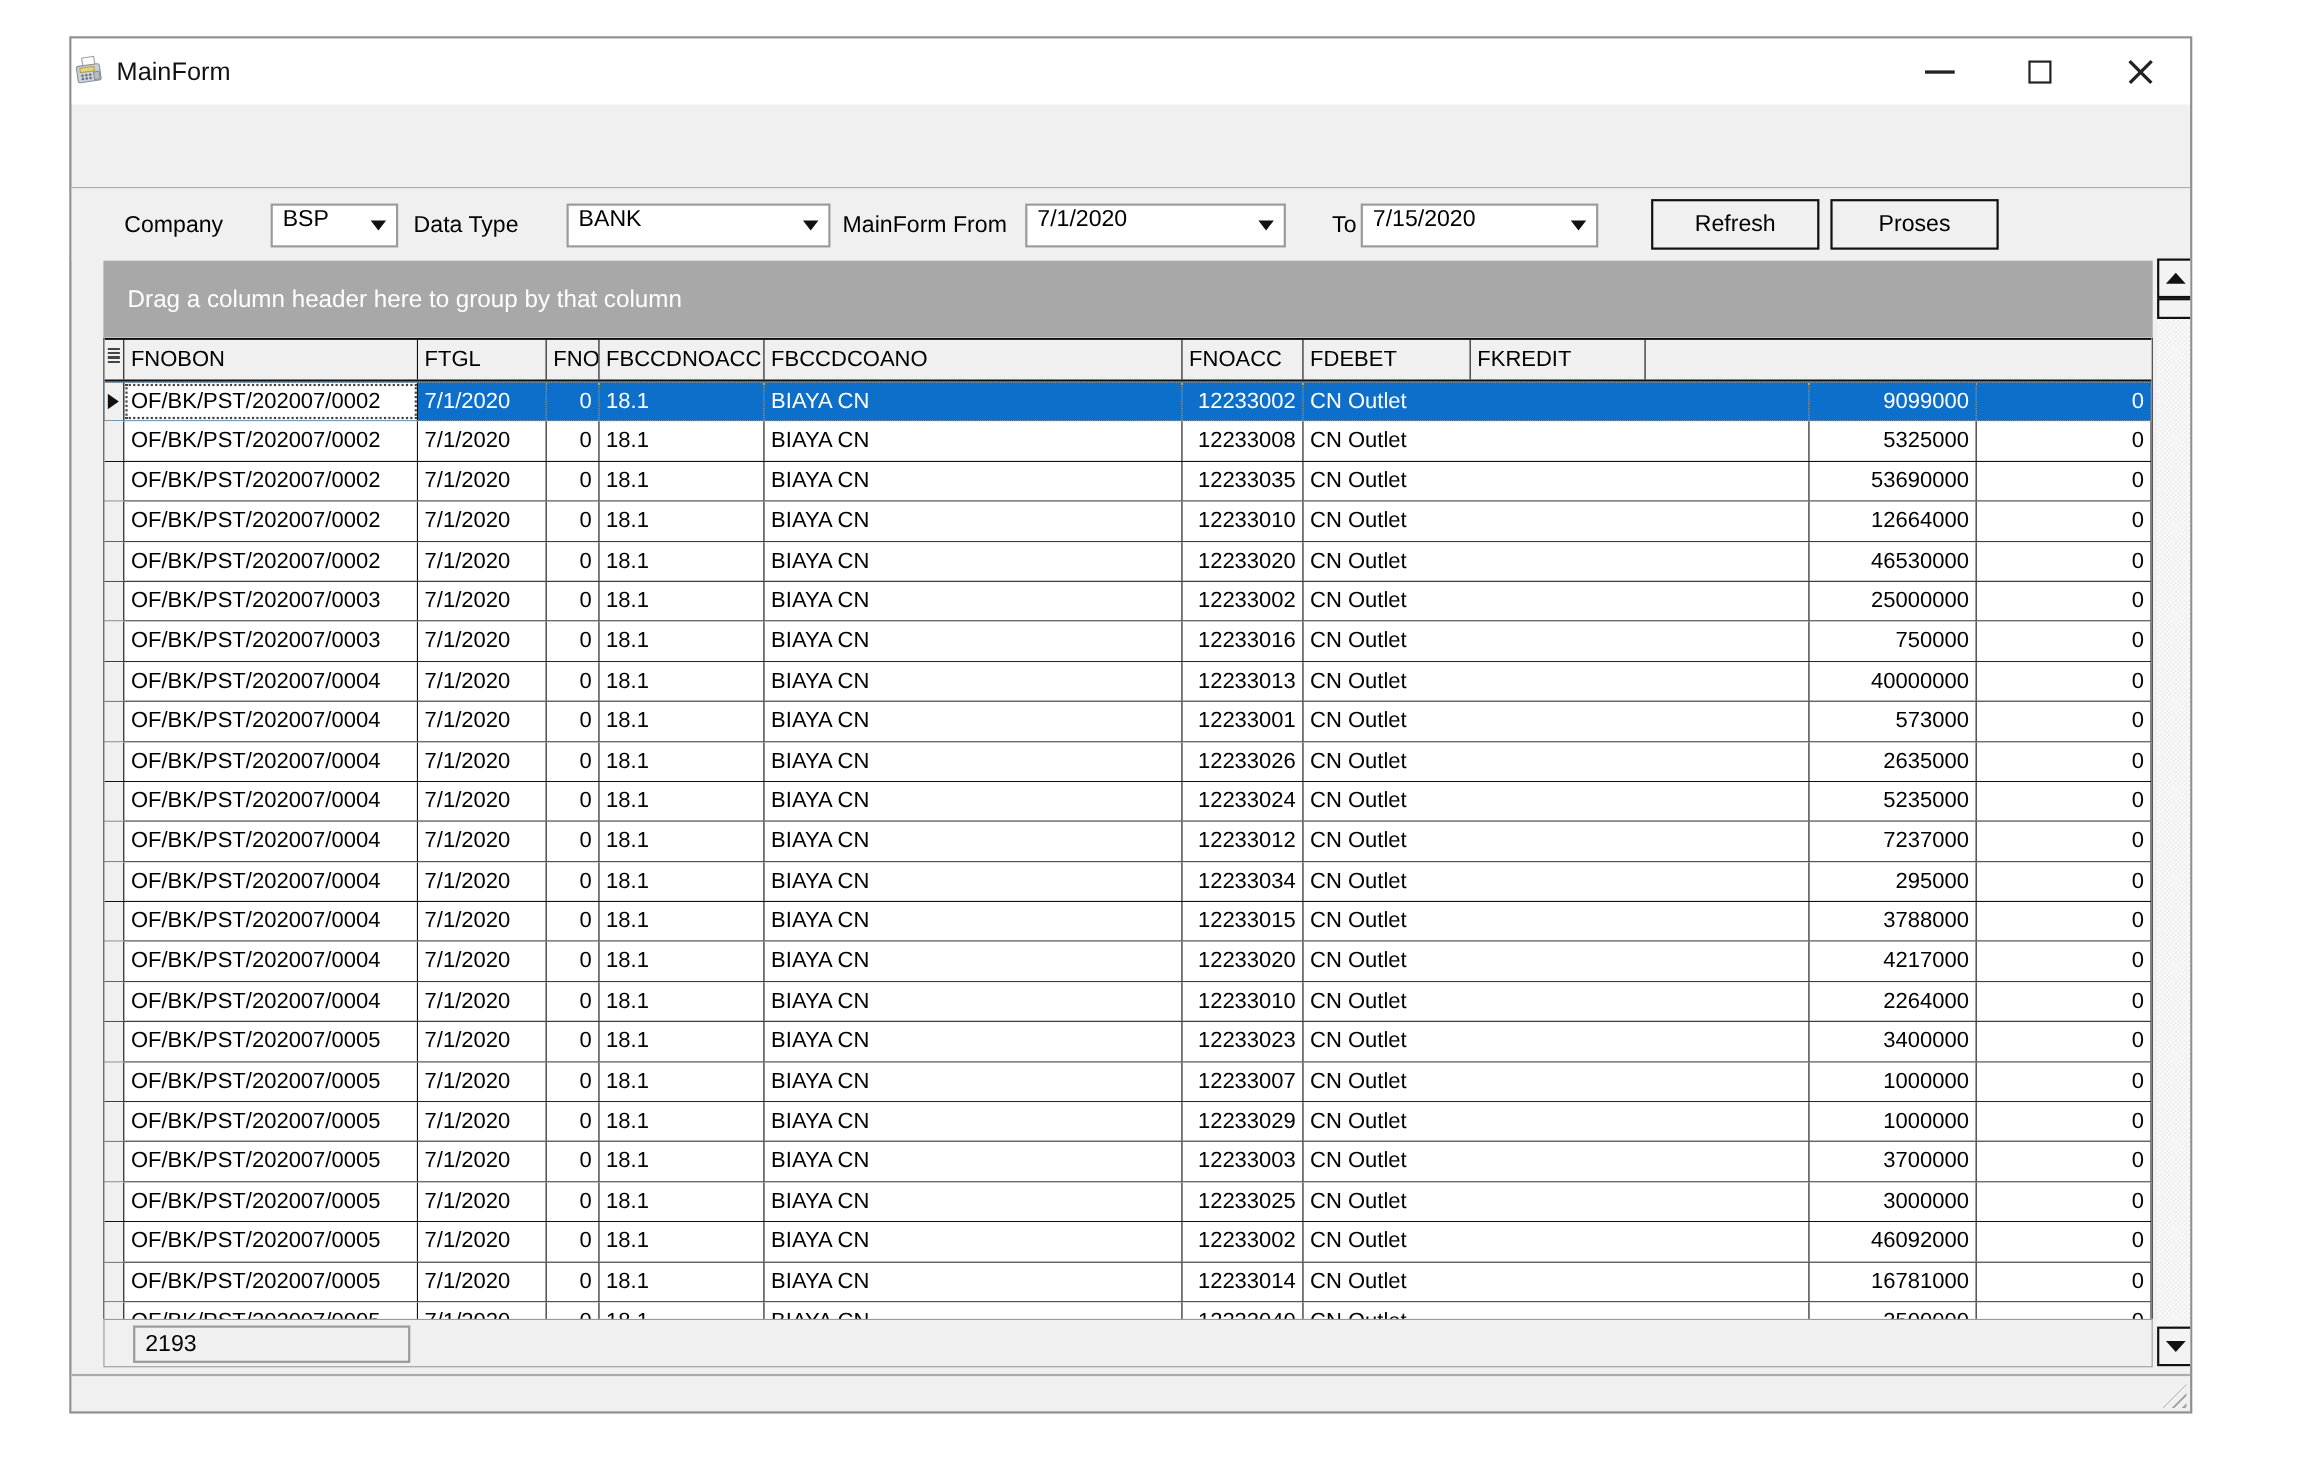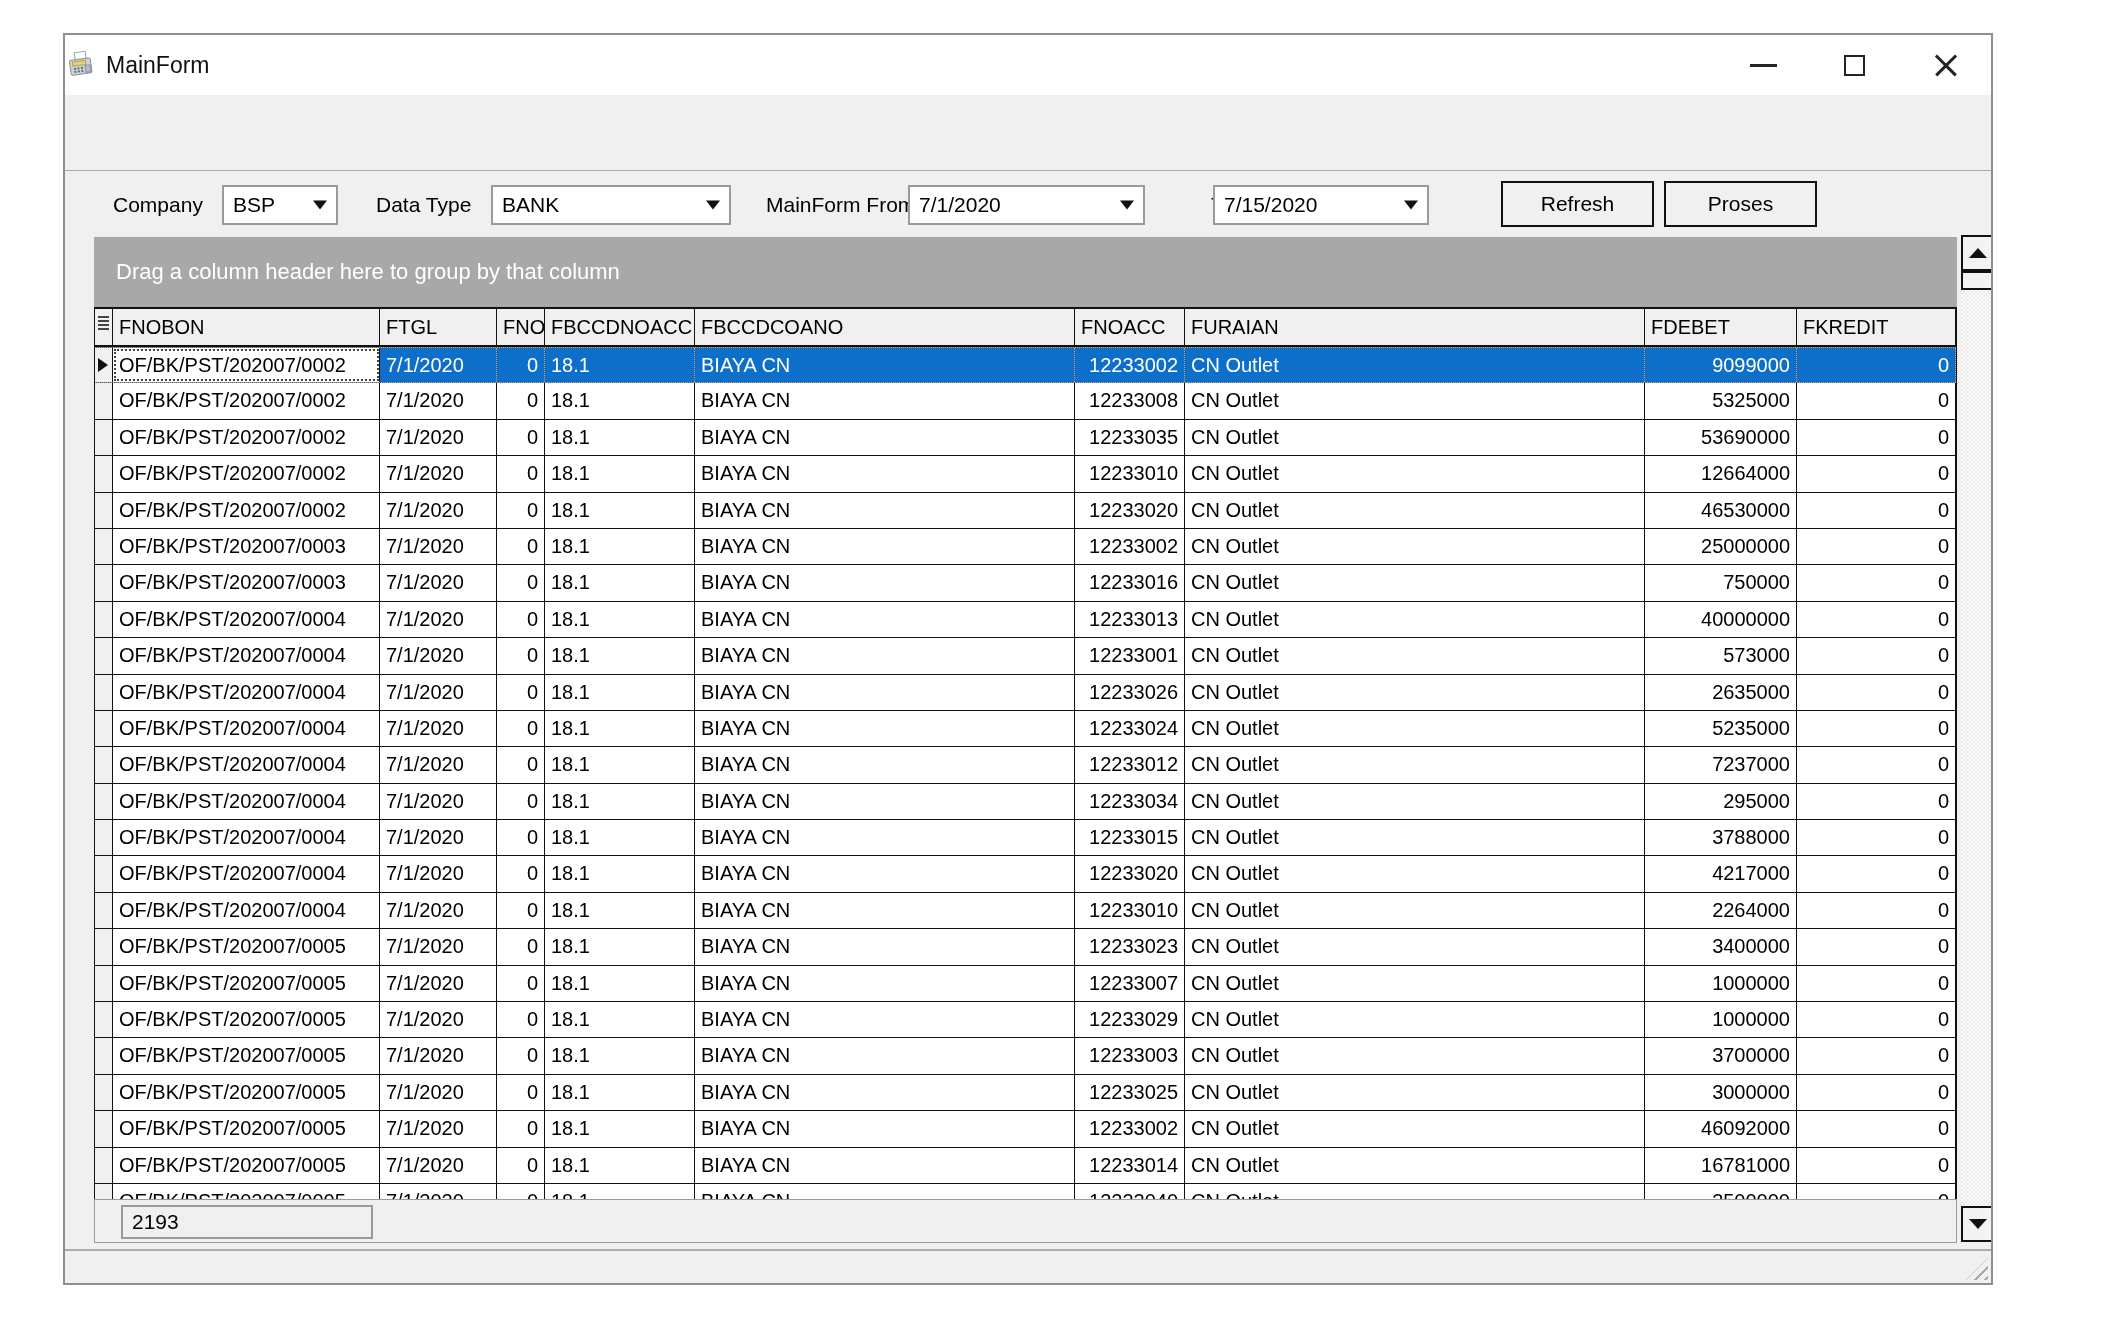--- a/index.html
+++ b/index.html
@@ -28,21 +28,21 @@
   .form-header{
     position:absolute;left:0;top:60px;right:0;height:75px;background:#f0f0f0;
     border-top:1px solid #ababab;display:flex;align-items:center;justify-content:center;
     font-size:23px;padding-right:125px;box-sizing:border-box;
   }
   
   .filter-bar{position:absolute;left:0;top:135px;right:0;height:67px;background:#f0f0f0;border-top:1px solid #ababab;}
   .flabel{position:absolute;top:22px;font-size:21px;white-space:nowrap;}
   .combo{
     position:absolute;top:14px;height:40px;background:#fff;border:2px solid #9a9a9a;
-    box-sizing:border-box;font-size:21px;display:flex;align-items:center;padding-left:9px;
+    box-sizing:border-box;font-size:21px;display:flex;align-items:flex-start;padding-left:9px;margin-left:24px;
   }
   .combo .arr{position:absolute;right:9px;top:50%;transform:translateY(-50%);width:0;height:0;
     border-left:7px solid transparent;border-right:7px solid transparent;border-top:9px solid #111;}
   .pbtn{
     position:absolute;top:10px;height:46px;background:#f0f0f0;border:2px solid #111;
     box-sizing:border-box;font-size:21px;display:flex;align-items:center;justify-content:center;
   }
   
   .group-bar{
     position:absolute;left:29px;top:202px;width:1863px;height:70px;background:#a8a8a8;
@@ -181,21 +181,20 @@
       <div class="ihead">
         <span class="lines"></span>
       </div>
 
     <div class="hcell" style="width: 267px;">FNOBON</div>
         <div class="hcell" style="width: 117px;">FTGL</div>
         <div class="hcell" style="width: 48px;">FNO</div>
         <div class="hcell" style="width: 150px;">FBCCDNOACC</div>
         <div class="hcell" style="width: 380px;">FBCCDCOANO</div>
         <div class="hcell" style="width: 110px;">FNOACC</div>
-        <div class="hcell" style="width: 460px;">FURAIAN</div>
         <div class="hcell" style="width: 152px;">FDEBET</div>
         <div class="hcell" style="width: 159px;">FKREDIT</div>
       </div>
     <div>
 
     <div class="grow sel">
           <div class="icell">
             <span class="cur-arrow"></span>
           </div>
           <div class="gcell focuscell" style="width: 267px;">OF/BK/PST/202007/0002</div>

